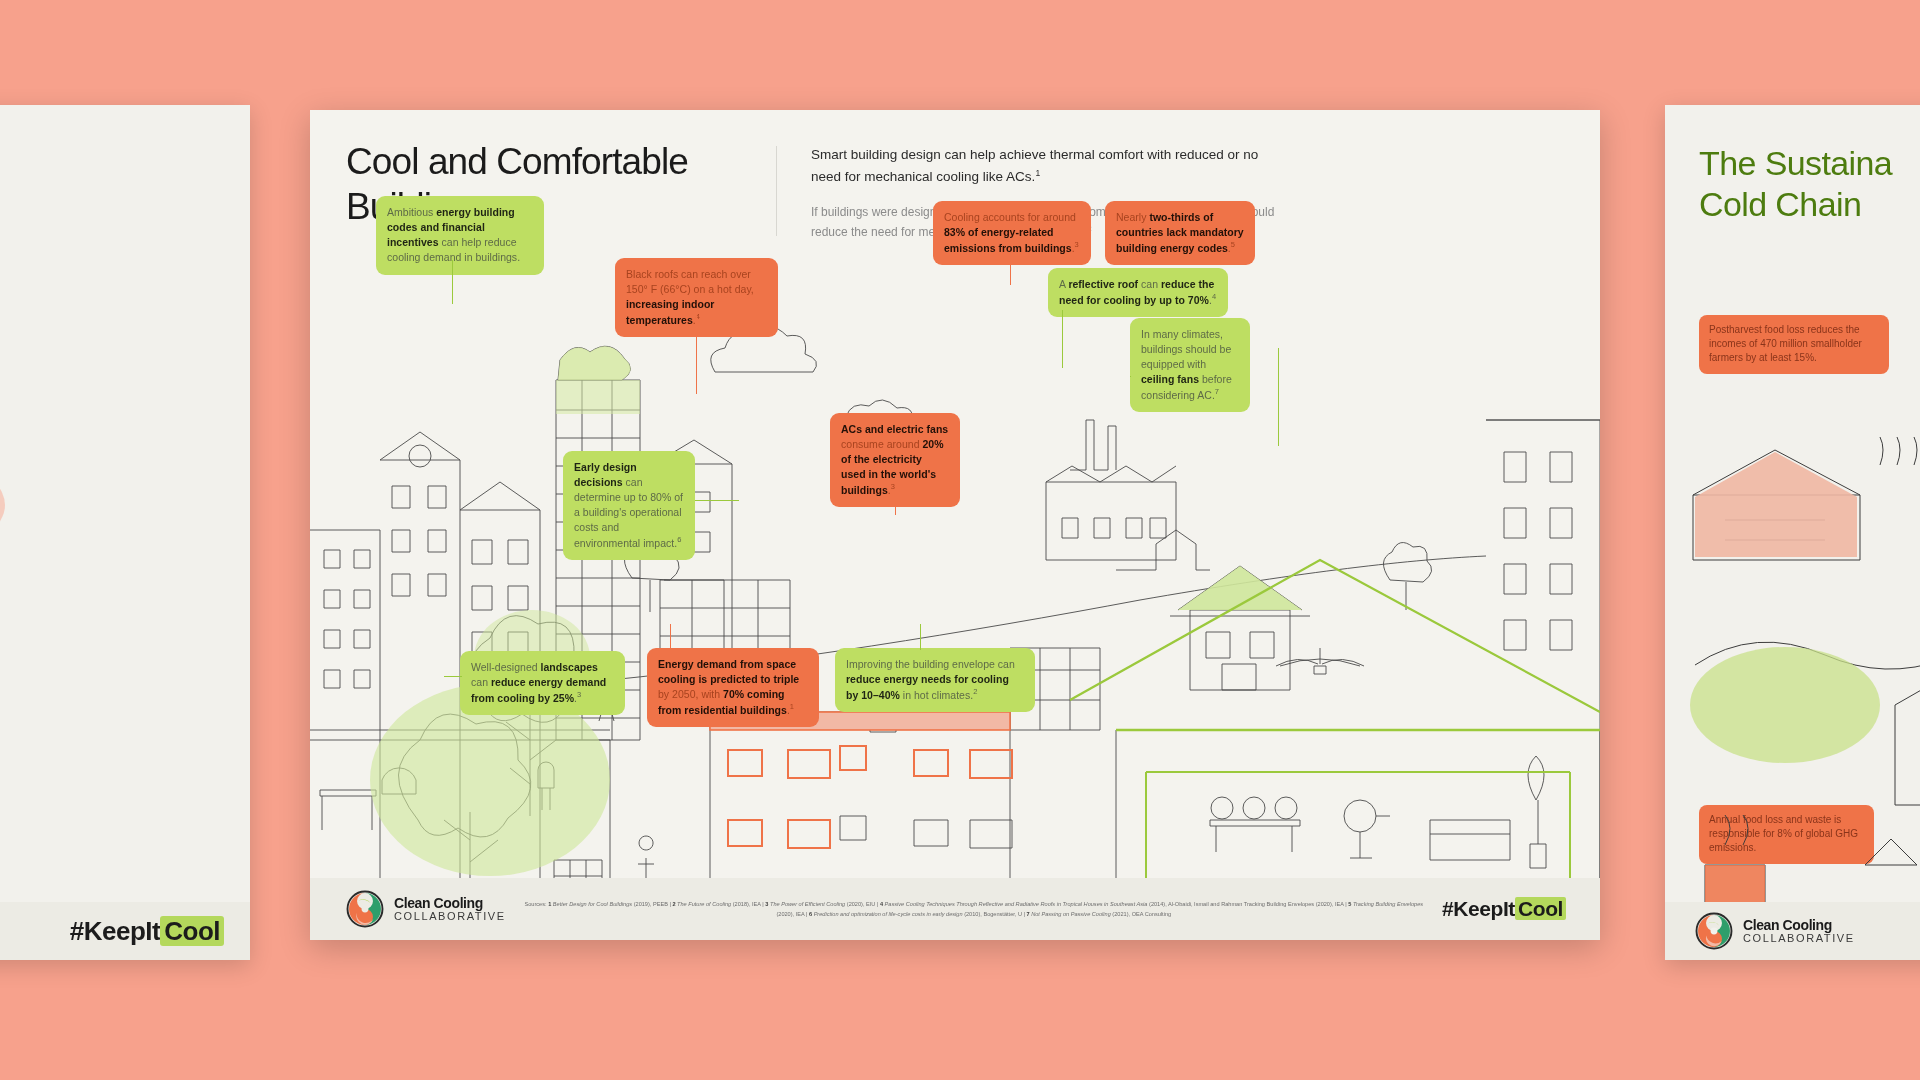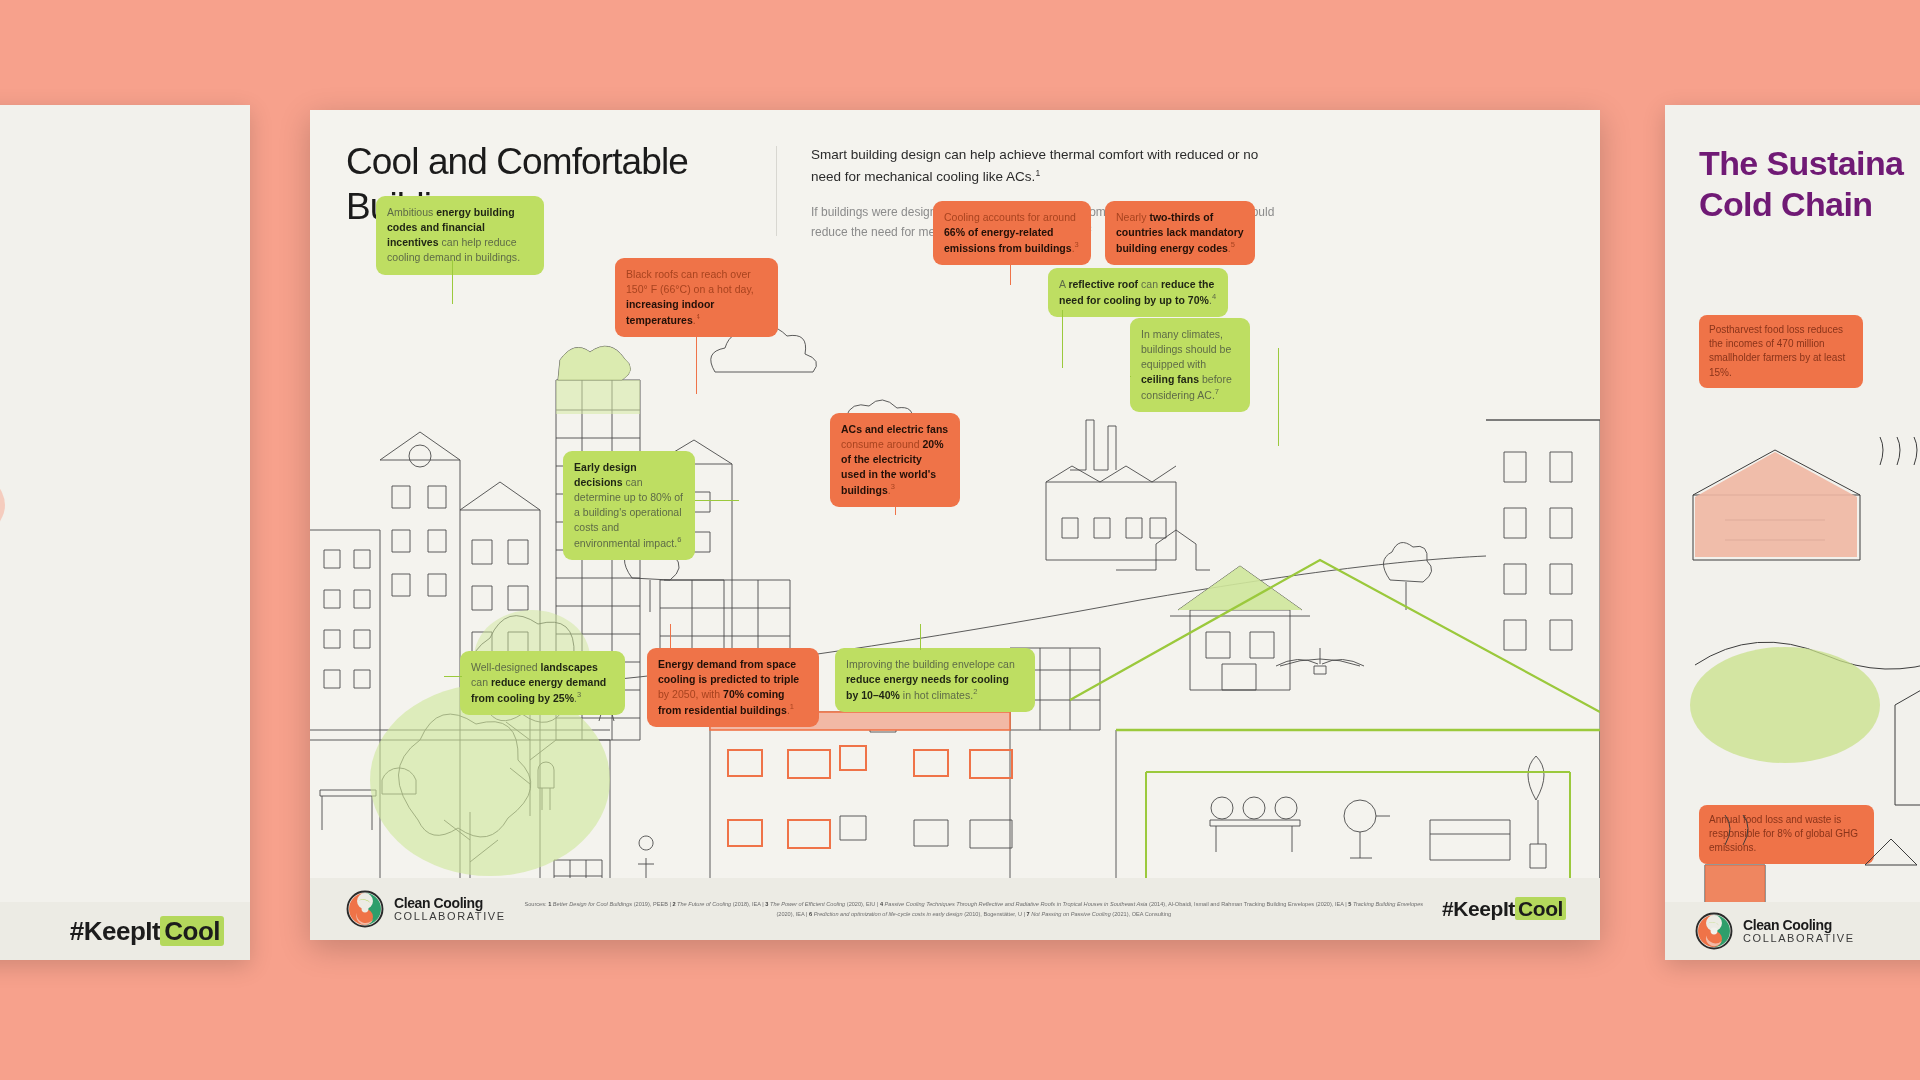--- a/index.html
+++ b/index.html
@@ -16,21 +16,21 @@
     overflow:hidden;
   }
   #poster-left{ left:-250px; top:105px; width:500px; height:855px; }
   #poster-right{ left:1665px; top:105px; width:470px; height:855px; }
   #poster-main{
     left:310px; top:110px; width:1290px; height:830px;
     background:#f4f3ee;
     box-shadow:0 8px 30px rgba(0,0,0,.20);
   }
   .poster-title{
-    font-size:34px;font-weight:700;color:#701a75;letter-spacing:-.6px;
+    font-size:34px;font-weight:400;color:#4d7c0f;letter-spacing:-.6px;
     line-height:1.22;
   }
   .hash{
     font-size:26px;font-weight:700;color:#1c1c1c;letter-spacing:-.5px;
   }
   .hash .cool{background:#b4d85c;padding:0 4px;border-radius:3px;}
 
   
   .main-head{position:absolute;left:36px;top:30px;right:30px;display:flex;}
   .main-title{
@@ -111,21 +111,21 @@
   <div class="side-footer">
     <div class="hash" style="margin-left:auto;margin-right:26px;"><span>#KeepIt</span><span class="cool">Cool</span></div>
   </div>
 </div>
 
 <div class="poster" id="poster-right">
   <div style="position:absolute;left:34px;top:38px;">
     <div class="poster-title">The Sustaina</div>
     <div class="poster-title">Cold Chain</div>
   </div>
-  <div class="sc" style="left:34px;top:210px;width:164px;background:#ef7348;color:#8a341a;">Postharvest food loss reduces the incomes of 470 million smallholder farmers by at least 15%.</div>
+  <div class="sc" style="left:34px;top:210px;width:190px;background:#ef7348;color:#8a341a;">Postharvest food loss reduces the incomes of 470 million smallholder farmers by at least 15%.</div>
   <div class="sc" style="left:34px;top:700px;width:175px;background:#ef7348;color:#8a341a;">Annual food loss and waste is responsible for 8% of global GHG emissions.</div>
   <svg width="470" height="855" style="position:absolute;left:0;top:0;">
     <g stroke="#3d3d3d" fill="none" stroke-width="1">
       <rect x="300" y="215" width="110" height="200"></rect>
       <path d="M300 255 H410 M300 300 H410 M300 345 H410 M335 215 V415 M370 215 V415"></path>
       <path d="M28 390 H195 V455 H28 Z"></path>
       <path d="M28 390 L110 345 L195 390"></path>
       <path d="M60 415 H160 M60 435 H160"></path>
       <path d="M215 360 q6 -16 0 -28 M232 360 q6 -16 0 -28 M249 360 q6 -16 0 -28"></path>
       <circle cx="300" cy="470" r="7"></circle>
@@ -299,21 +299,21 @@
         <path d="M836 512 V620" stroke="#9bc93c" stroke-width="2" fill="none"></path>
         <path d="M1260 512 V620" stroke="#9bc93c" stroke-width="2" fill="none"></path>
         <path d="M760 440 L1010 300 L1290 452" stroke="#9bc93c" stroke-width="2.2" fill="none"></path>
       </g>
     </svg>
   </div>
 
   <div id="callout-layer">
       <div class="callout c-green" style="left: 66px; top: 86px; width: 168px; min-height: 64px;"><span>Ambitious </span><b>energy building codes and financial incentives</b><span> can help reduce cooling demand in buildings.</span></div>
       <div class="callout c-orange" style="left: 305px; top: 148px; width: 163px; min-height: 58px;"><span>Black roofs can reach over 150° F (66°C) on a hot day, </span><b>increasing indoor temperatures</b><span>.</span><sup>4</sup></div>
-      <div class="callout c-orange" style="left: 623px; top: 91px; width: 158px; min-height: 54px;"><span>Cooling accounts for around </span><b>66% of energy-related emissions from buildings</b><span>.</span><sup>3</sup></div>
+      <div class="callout c-orange" style="left: 623px; top: 91px; width: 158px; min-height: 54px;"><span>Cooling accounts for around </span><b>83% of energy-related emissions from buildings</b><span>.</span><sup>3</sup></div>
       <div class="callout c-orange" style="left: 795px; top: 91px; width: 150px; min-height: 54px;"><span>Nearly </span><b>two-thirds of countries lack mandatory building energy codes</b><span>.</span><sup>5</sup></div>
       <div class="callout c-green" style="left: 738px; top: 158px; width: 180px; min-height: 42px;"><span>A </span><b>reflective roof</b><span> can </span><b>reduce the need for cooling by up to 70%</b><span>.</span><sup>4</sup></div>
       <div class="callout c-green" style="left: 820px; top: 208px; width: 120px; min-height: 62px;"><span>In many climates, buildings should be equipped with </span><b>ceiling fans</b><span> before considering AC.</span><sup>7</sup></div>
       <div class="callout c-orange" style="left: 520px; top: 303px; width: 130px; min-height: 62px;"><b>ACs and electric fans</b><span> consume around </span><b>20% of the electricity used in the world's buildings</b><span>.</span><sup>3</sup></div>
       <div class="callout c-green" style="left: 253px; top: 341px; width: 132px; min-height: 72px;"><b>Early design decisions</b><span> can determine up to 80% of a building's operational costs and environmental impact.</span><sup>6</sup></div>
       <div class="callout c-green" style="left: 150px; top: 541px; width: 165px; min-height: 54px;"><span>Well-designed </span><b>landscapes</b><span> can </span><b>reduce energy demand from cooling by 25%</b><span>.</span><sup>3</sup></div>
       <div class="callout c-orange" style="left: 337px; top: 538px; width: 172px; min-height: 58px;"><b>Energy demand from space cooling is predicted to triple</b><span> by 2050, with </span><b>70% coming from residential buildings</b><span>.</span><sup>1</sup></div>
       <div class="callout c-green" style="left: 525px; top: 538px; width: 200px; min-height: 58px;"><span>Improving the building envelope can </span><b>reduce energy needs for cooling by 10–40%</b><span> in hot climates.</span><sup>2</sup></div>
       <div class="leader leader-g" style="left: 142px; top: 150px; width: 1px; height: 44px;"></div>
       <div class="leader leader-o" style="left: 386px; top: 206px; width: 1px; height: 78px;"></div>

